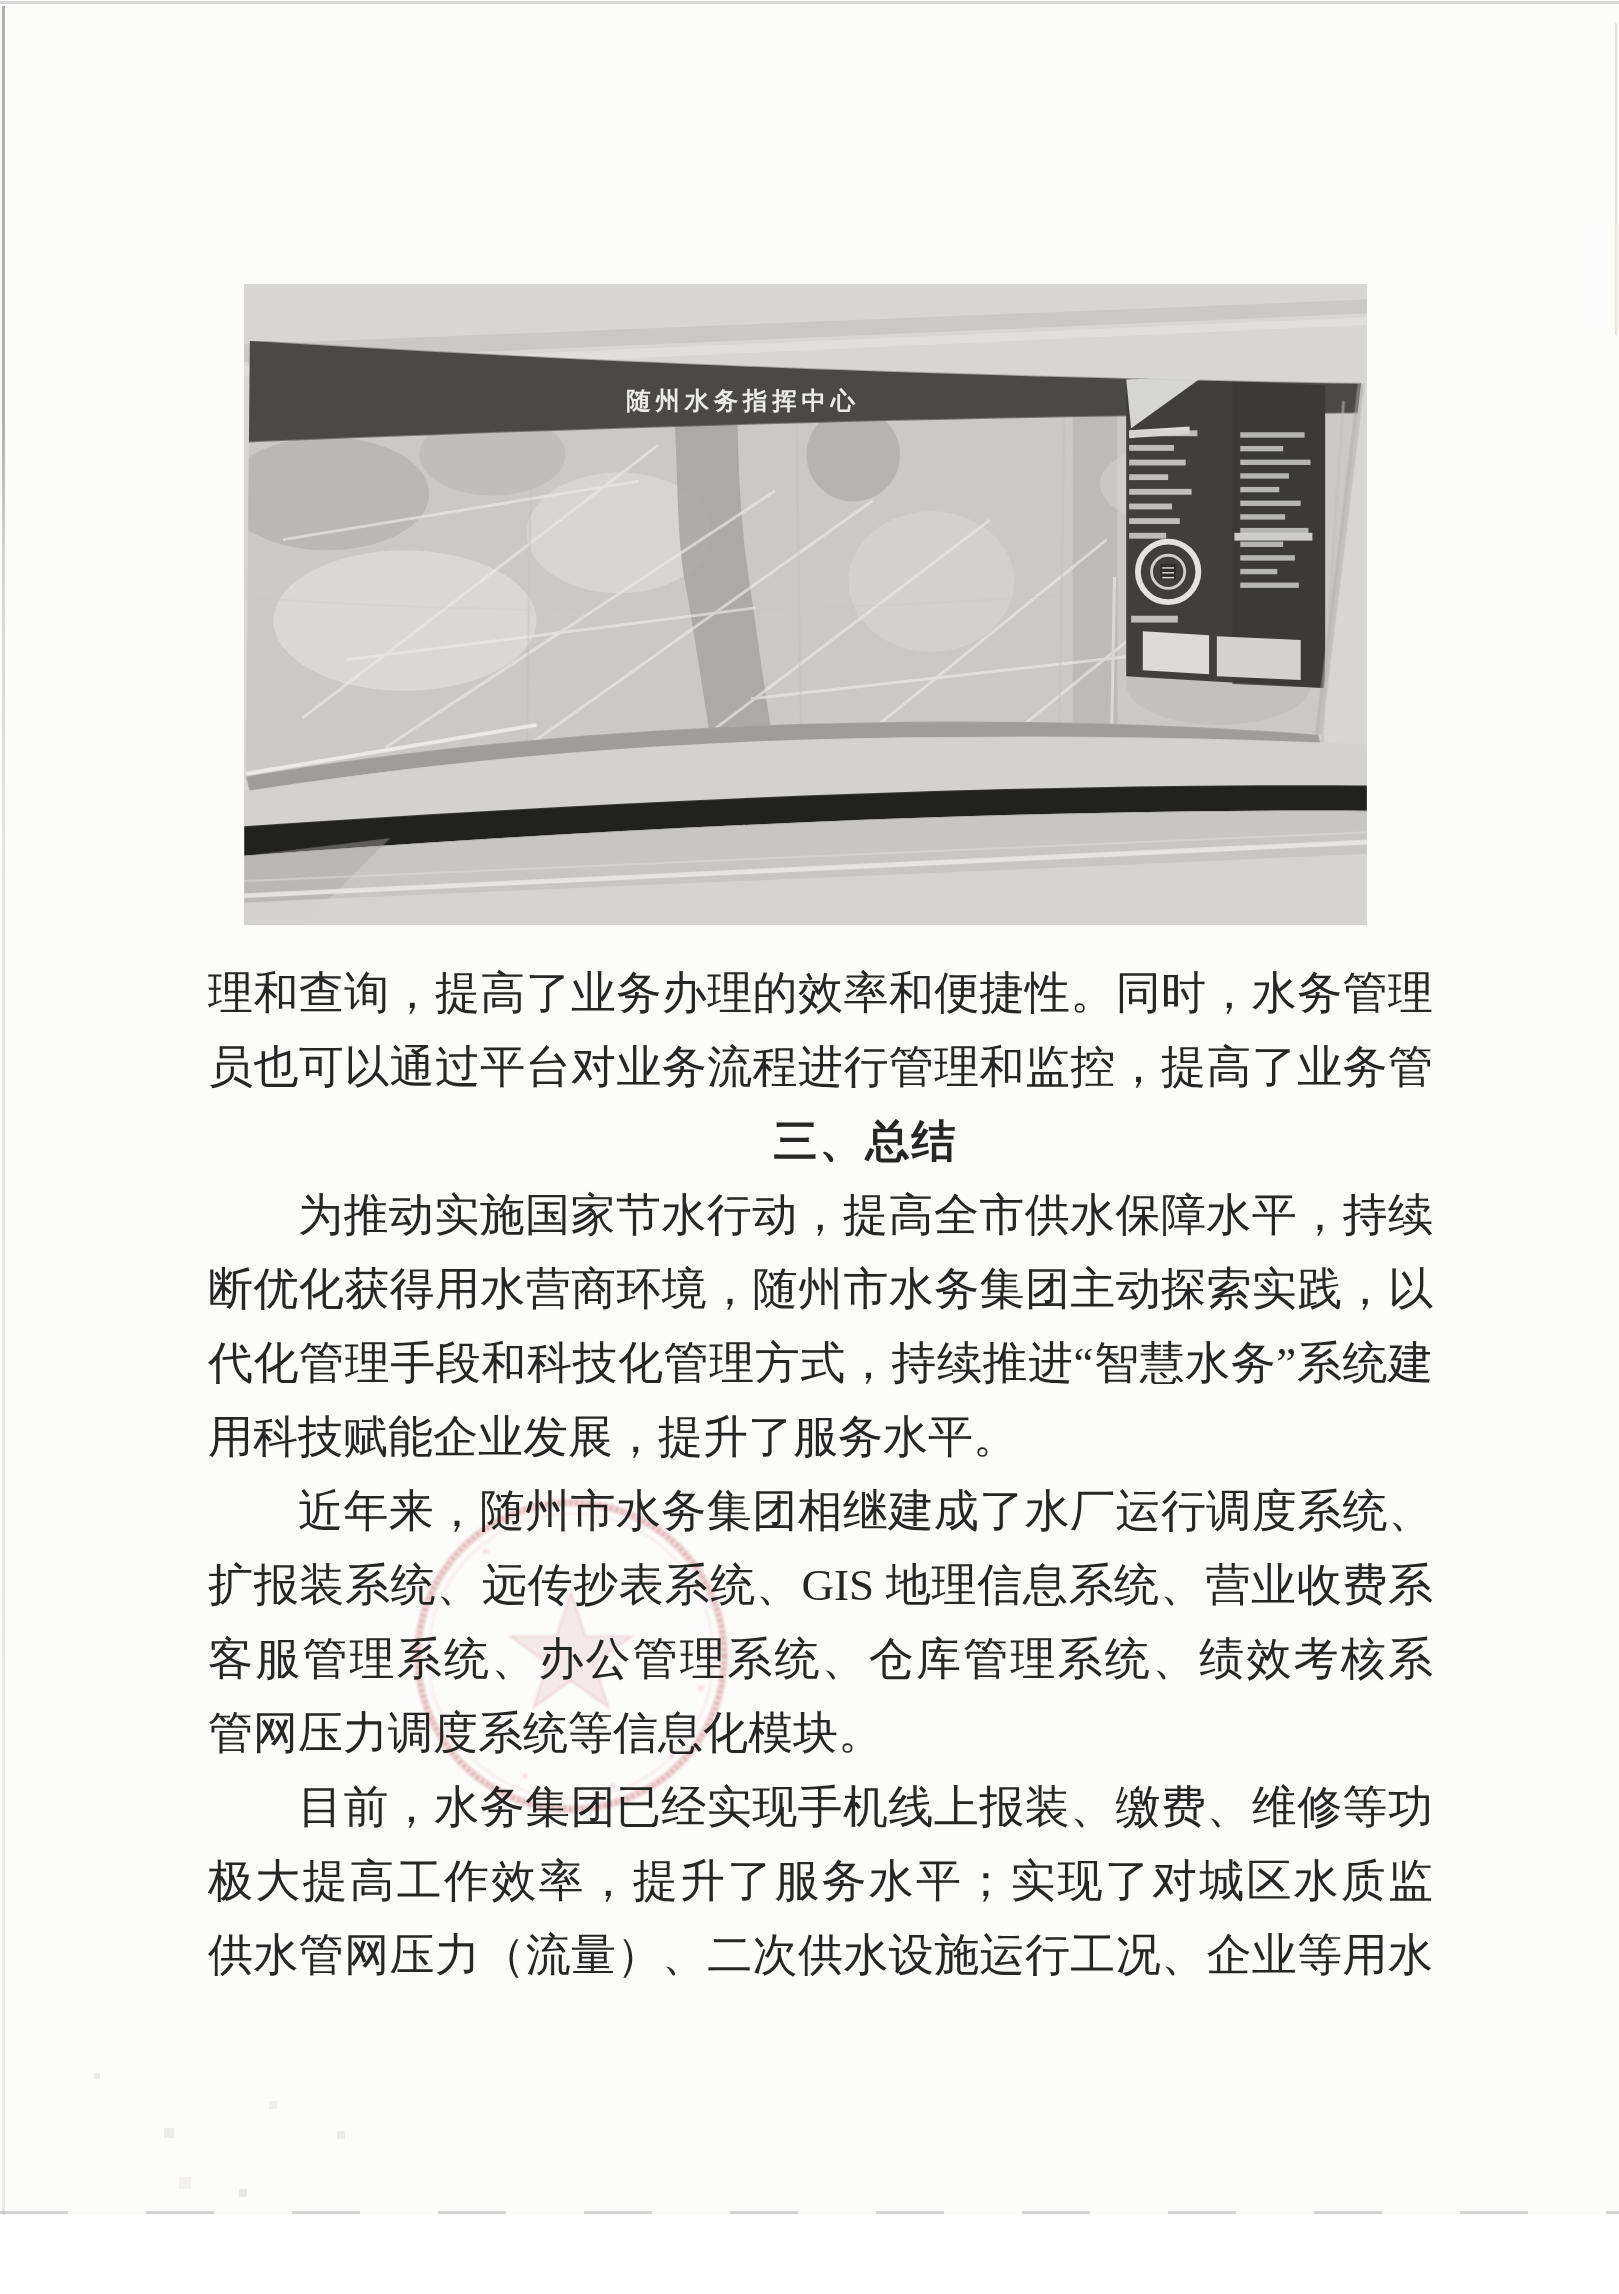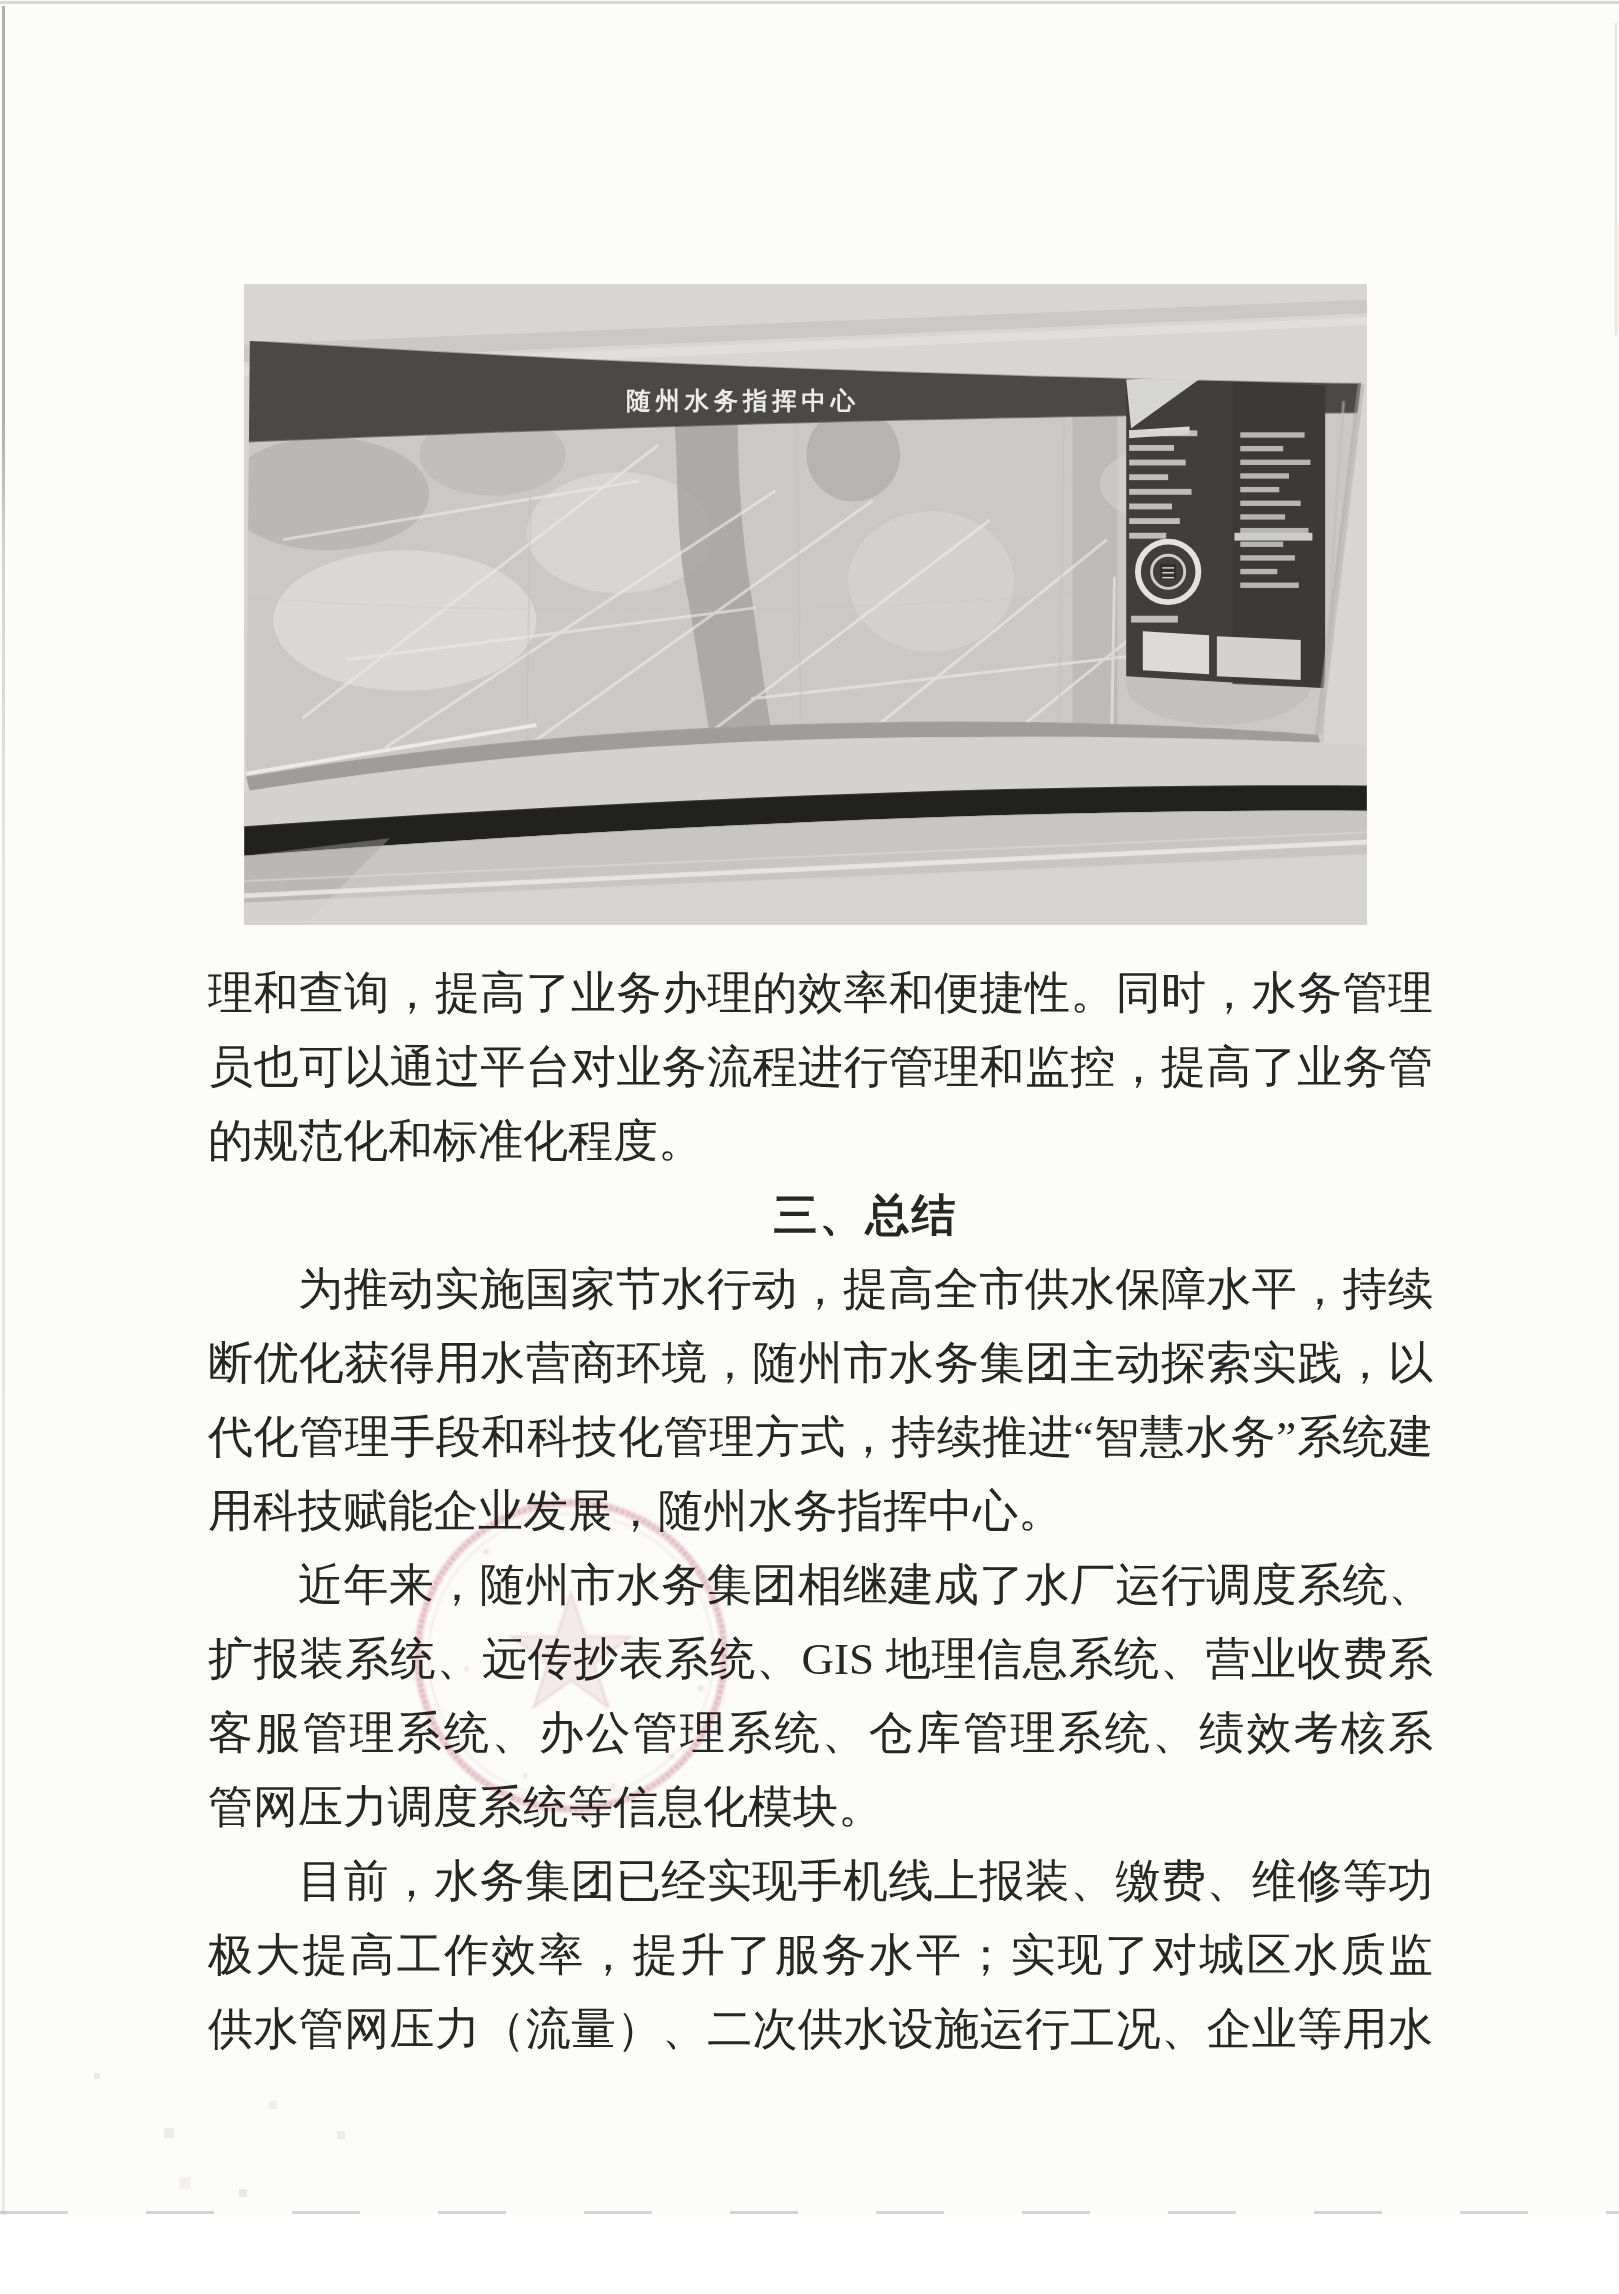--- a/index.html
+++ b/index.html
@@ -167,26 +167,25 @@
         <path d="M0,612 C400,594 800,578 1152,562" stroke="#dddcd9" stroke-width="2" opacity=".6" fill="none"></path>
         <path d="M0,627 C400,607 800,590 1152,572" stroke="#eceae8" stroke-width="5" opacity=".85" fill="none"></path>
         <path d="M0,634 C400,616 800,600 1152,584 L1152,657 L0,657 Z" fill="#d6d5d2" opacity=".9"></path>
       </g>
     </svg>
   </figure>
 
   <section class="body-text" id="bodyText">
       <div class="tline fill">理和查询，提高了业务办理的效率和便捷性。同时，水务管理人</div>
       <div class="tline fill">员也可以通过平台对业务流程进行管理和监控，提高了业务管理</div>
-      <div class="tline">的规范化和标准化程度。</div>
       <div class="tline indent bold">三、总结</div>
       <div class="tline indent fill">为推动实施国家节水行动，提高全市供水保障水平，持续不</div>
       <div class="tline fill">断优化获得用水营商环境，随州市水务集团主动探索实践，以现</div>
       <div class="tline fill">代化管理手段和科技化管理方式，持续推进“智慧水务”系统建设，</div>
-      <div class="tline">用科技赋能企业发展，随州水务指挥中心。</div>
+      <div class="tline">用科技赋能企业发展，提升了服务水平。</div>
       <div class="tline indent fill">近年来，随州市水务集团相继建成了水厂运行调度系统、业</div>
       <div class="tline fill">扩报装系统、远传抄表系统、GIS 地理信息系统、营业收费系统、</div>
       <div class="tline fill">客服管理系统、办公管理系统、仓库管理系统、绩效考核系统、</div>
       <div class="tline">管网压力调度系统等信息化模块。</div>
       <div class="tline indent fill">目前，水务集团已经实现手机线上报装、缴费、维修等功能，</div>
       <div class="tline fill">极大提高工作效率，提升了服务水平；实现了对城区水质监测、</div>
       <div class="tline fill">供水管网压力（流量）、二次供水设施运行工况、企业等用水大户</div>
     </section>
 
   <svg class="stamp" viewBox="0 0 334 334">

